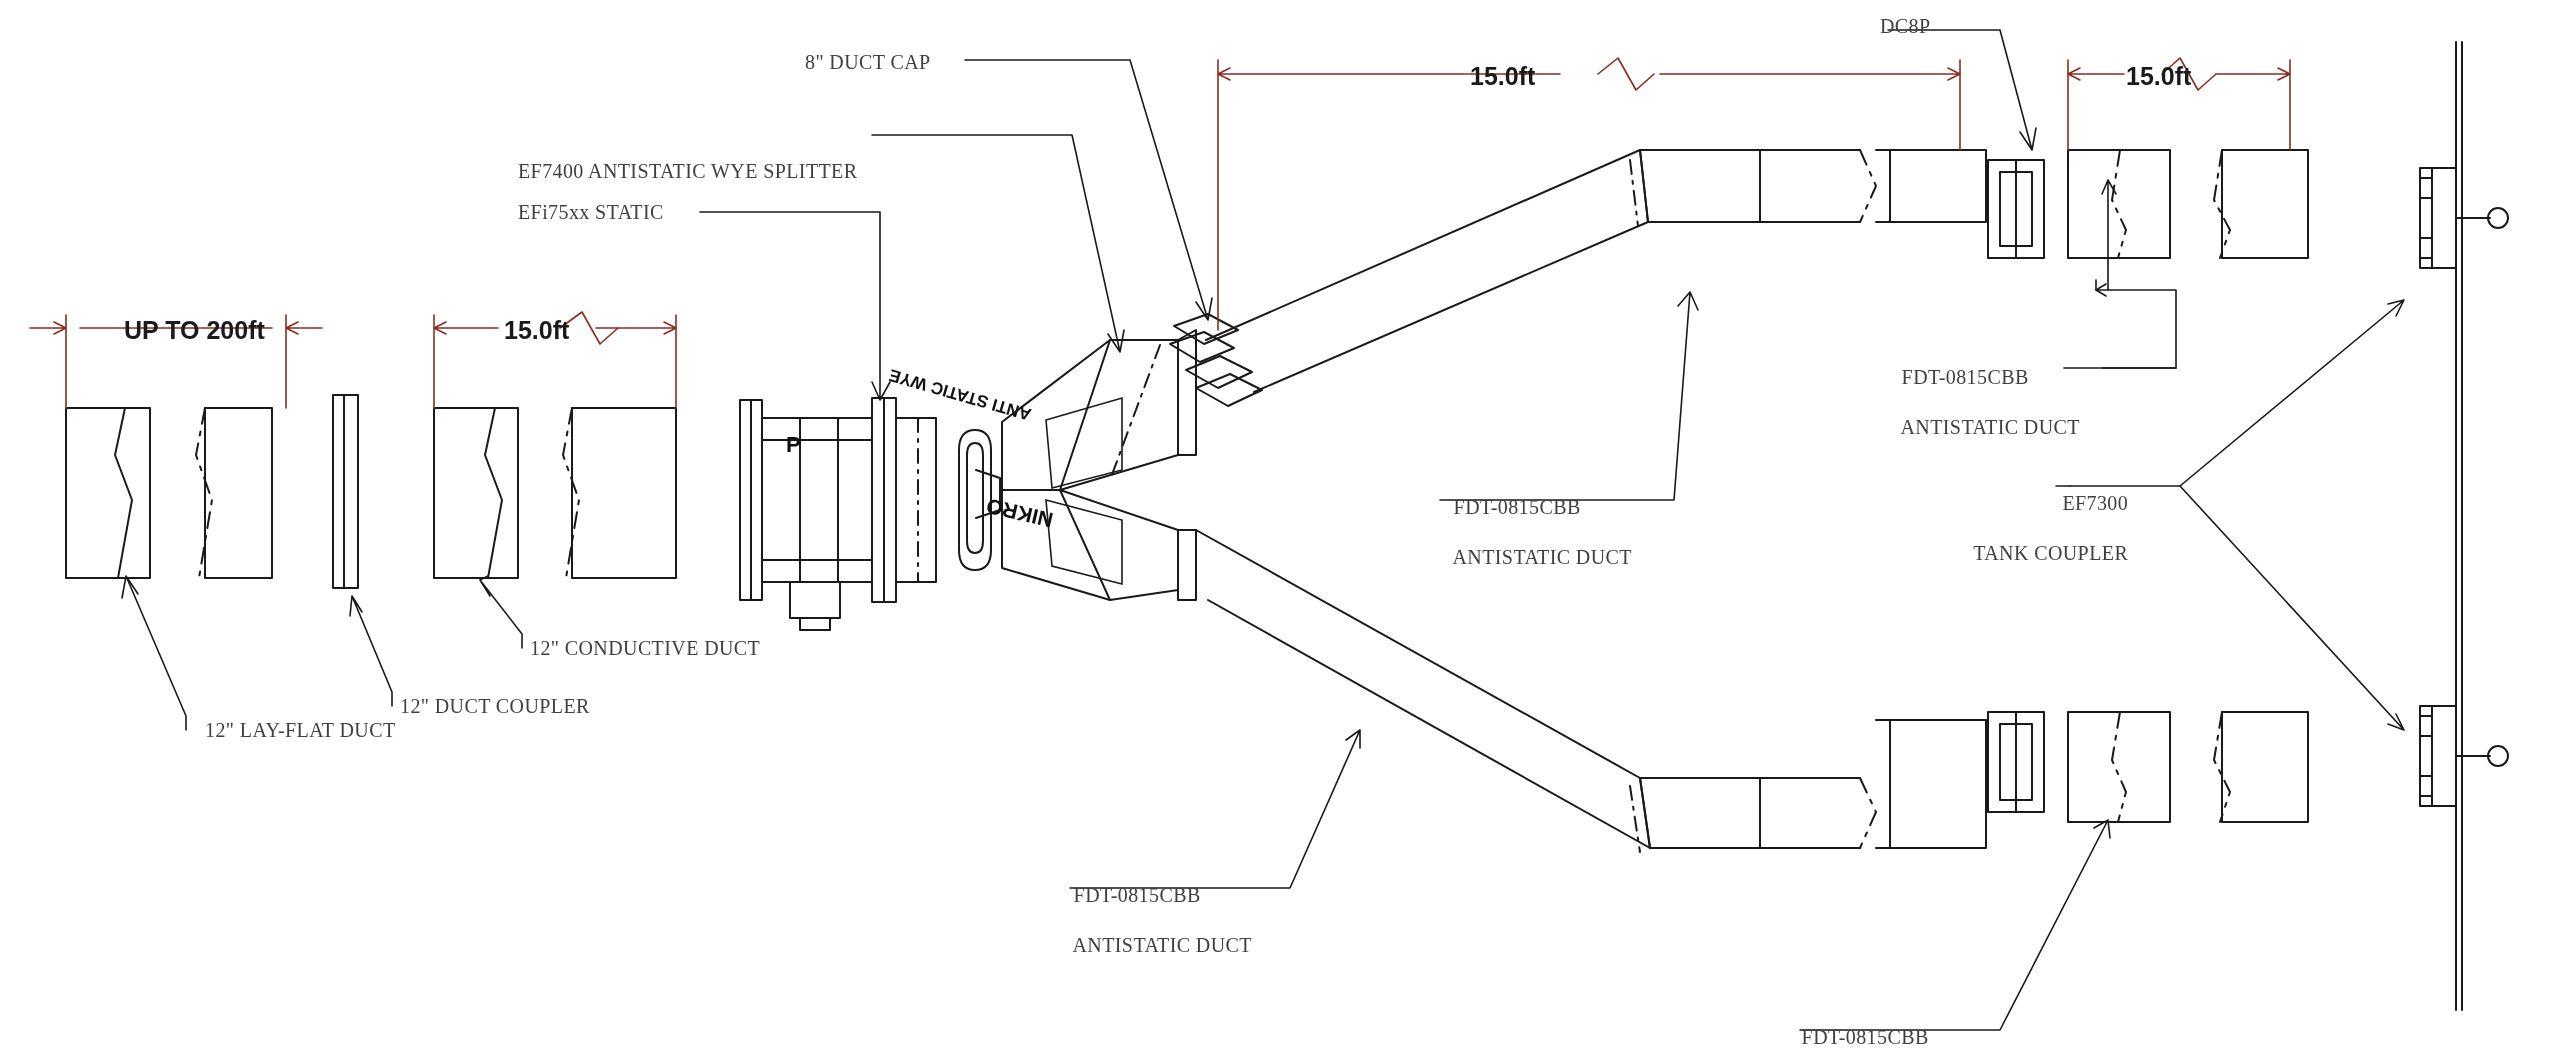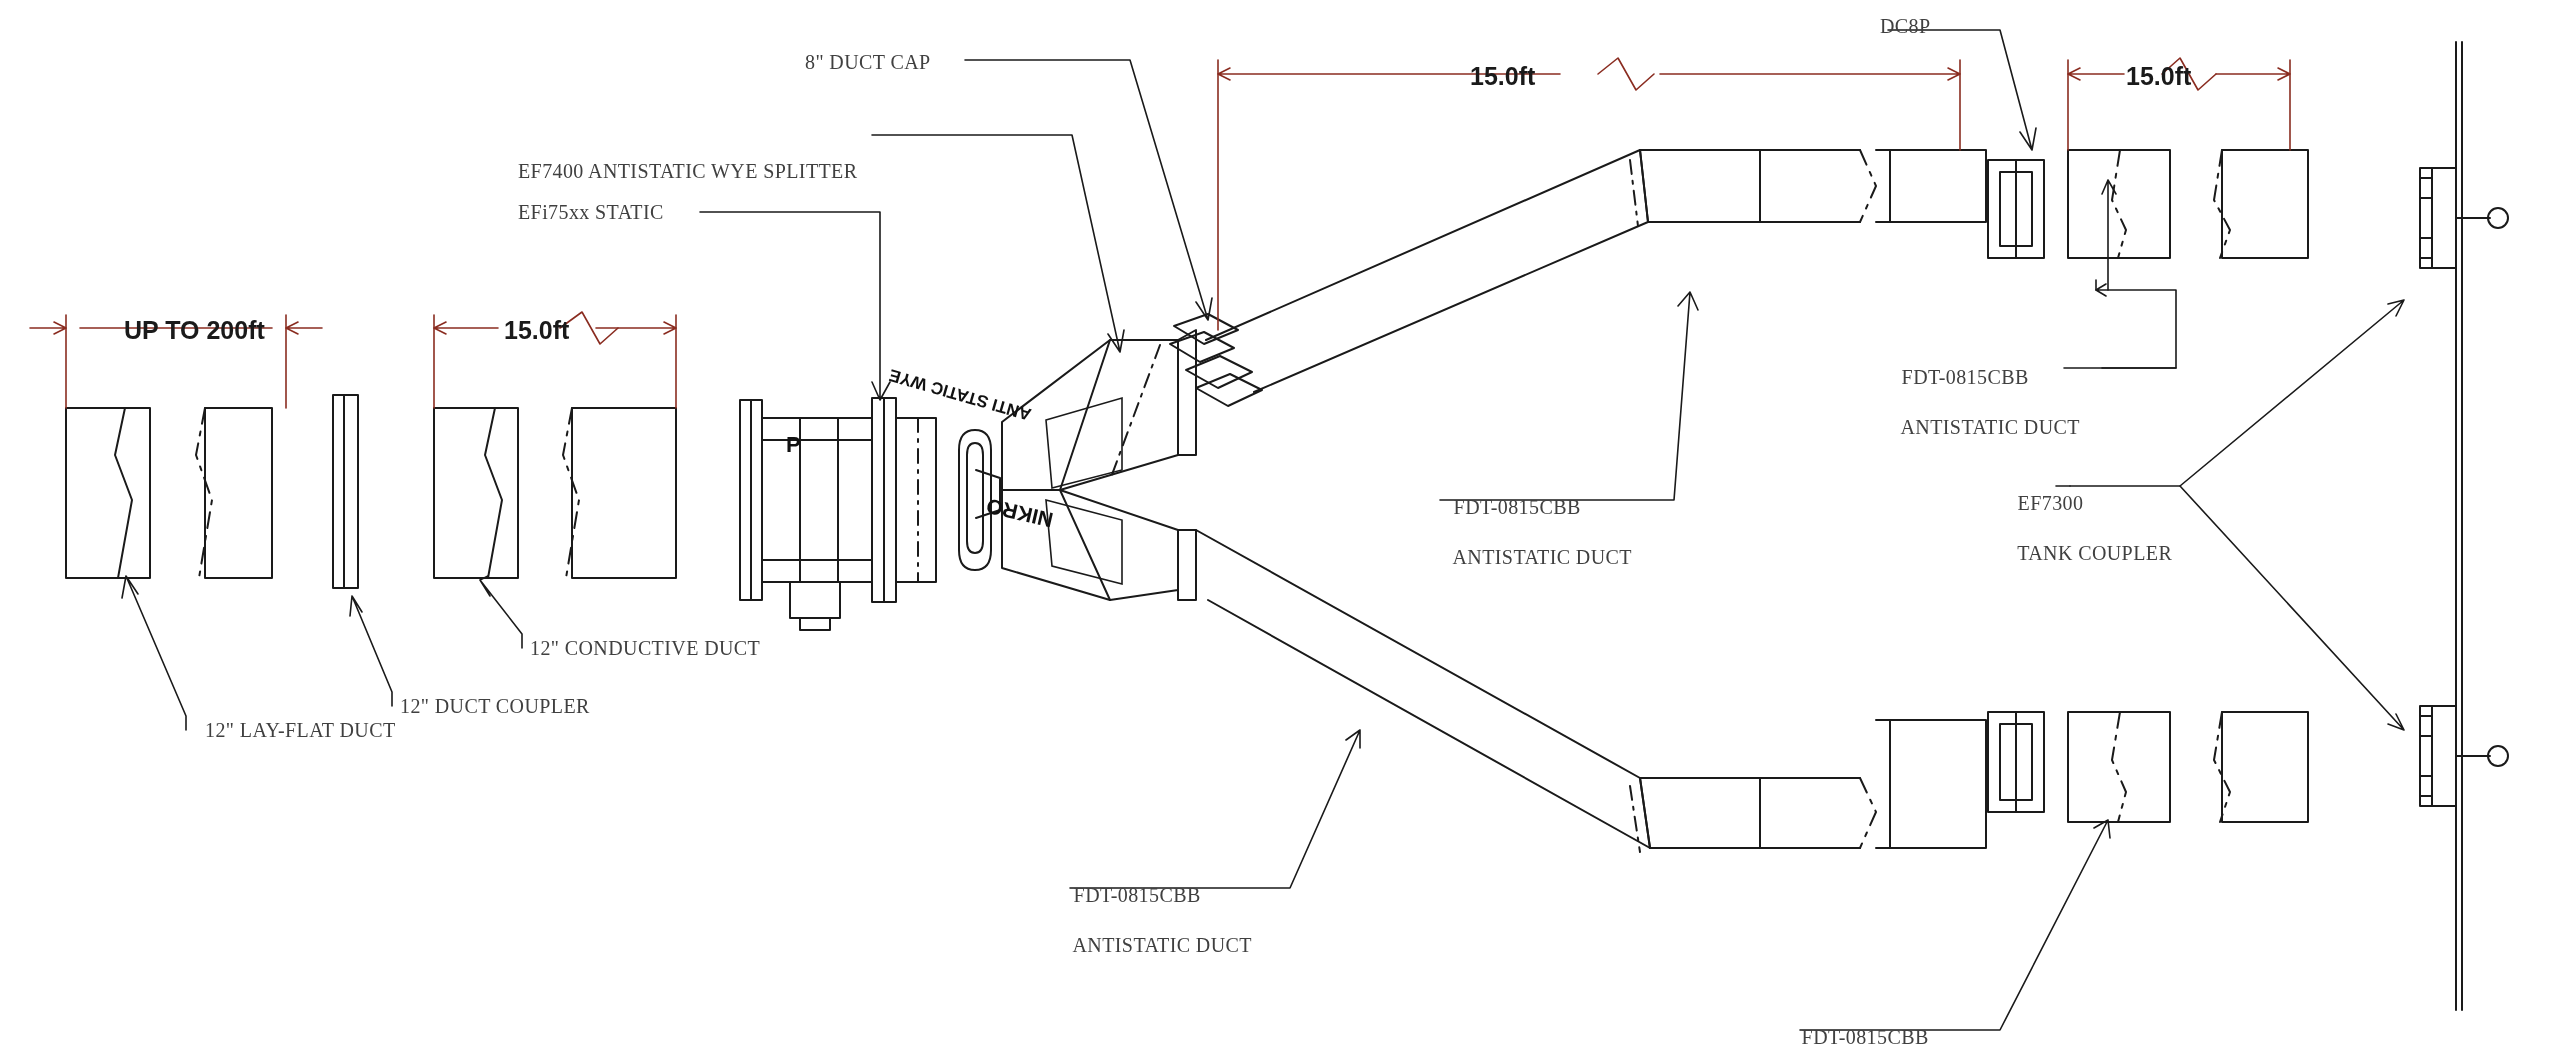--- a/index.html
+++ b/index.html
@@ -275,21 +275,21 @@
   <div class="lbl" style="left:1052px; top:858px;">
     <span>FDT-0815CBB</span><br>
     <span>ANTISTATIC DUCT</span>
   </div>
 
   <div class="lbl" style="left:1780px; top:1000px;">
     <span>FDT-0815CBB</span><br>
     
   </div>
 
-  <div class="lbl" style="left:1996px; top:466px;">
+  <div class="lbl" style="left:1952px; top:466px;text-align:right;">
     <span>EF7300</span><br>
     <span>TANK COUPLER</span>
   </div>
 
   <div class="brand" style="left:1028px; top:424px; font-size:17px; transform:rotate(196deg); transform-origin:left top;">ANTI STATIC WYE</div>
   <div class="brand" style="left:1050px; top:532px; font-size:21px; transform:rotate(193deg); transform-origin:left top;">NIKRO</div>
   <div class="brand" style="left:786px; top:432px; font-size:22px;">P</div>
 
 </div>
 

